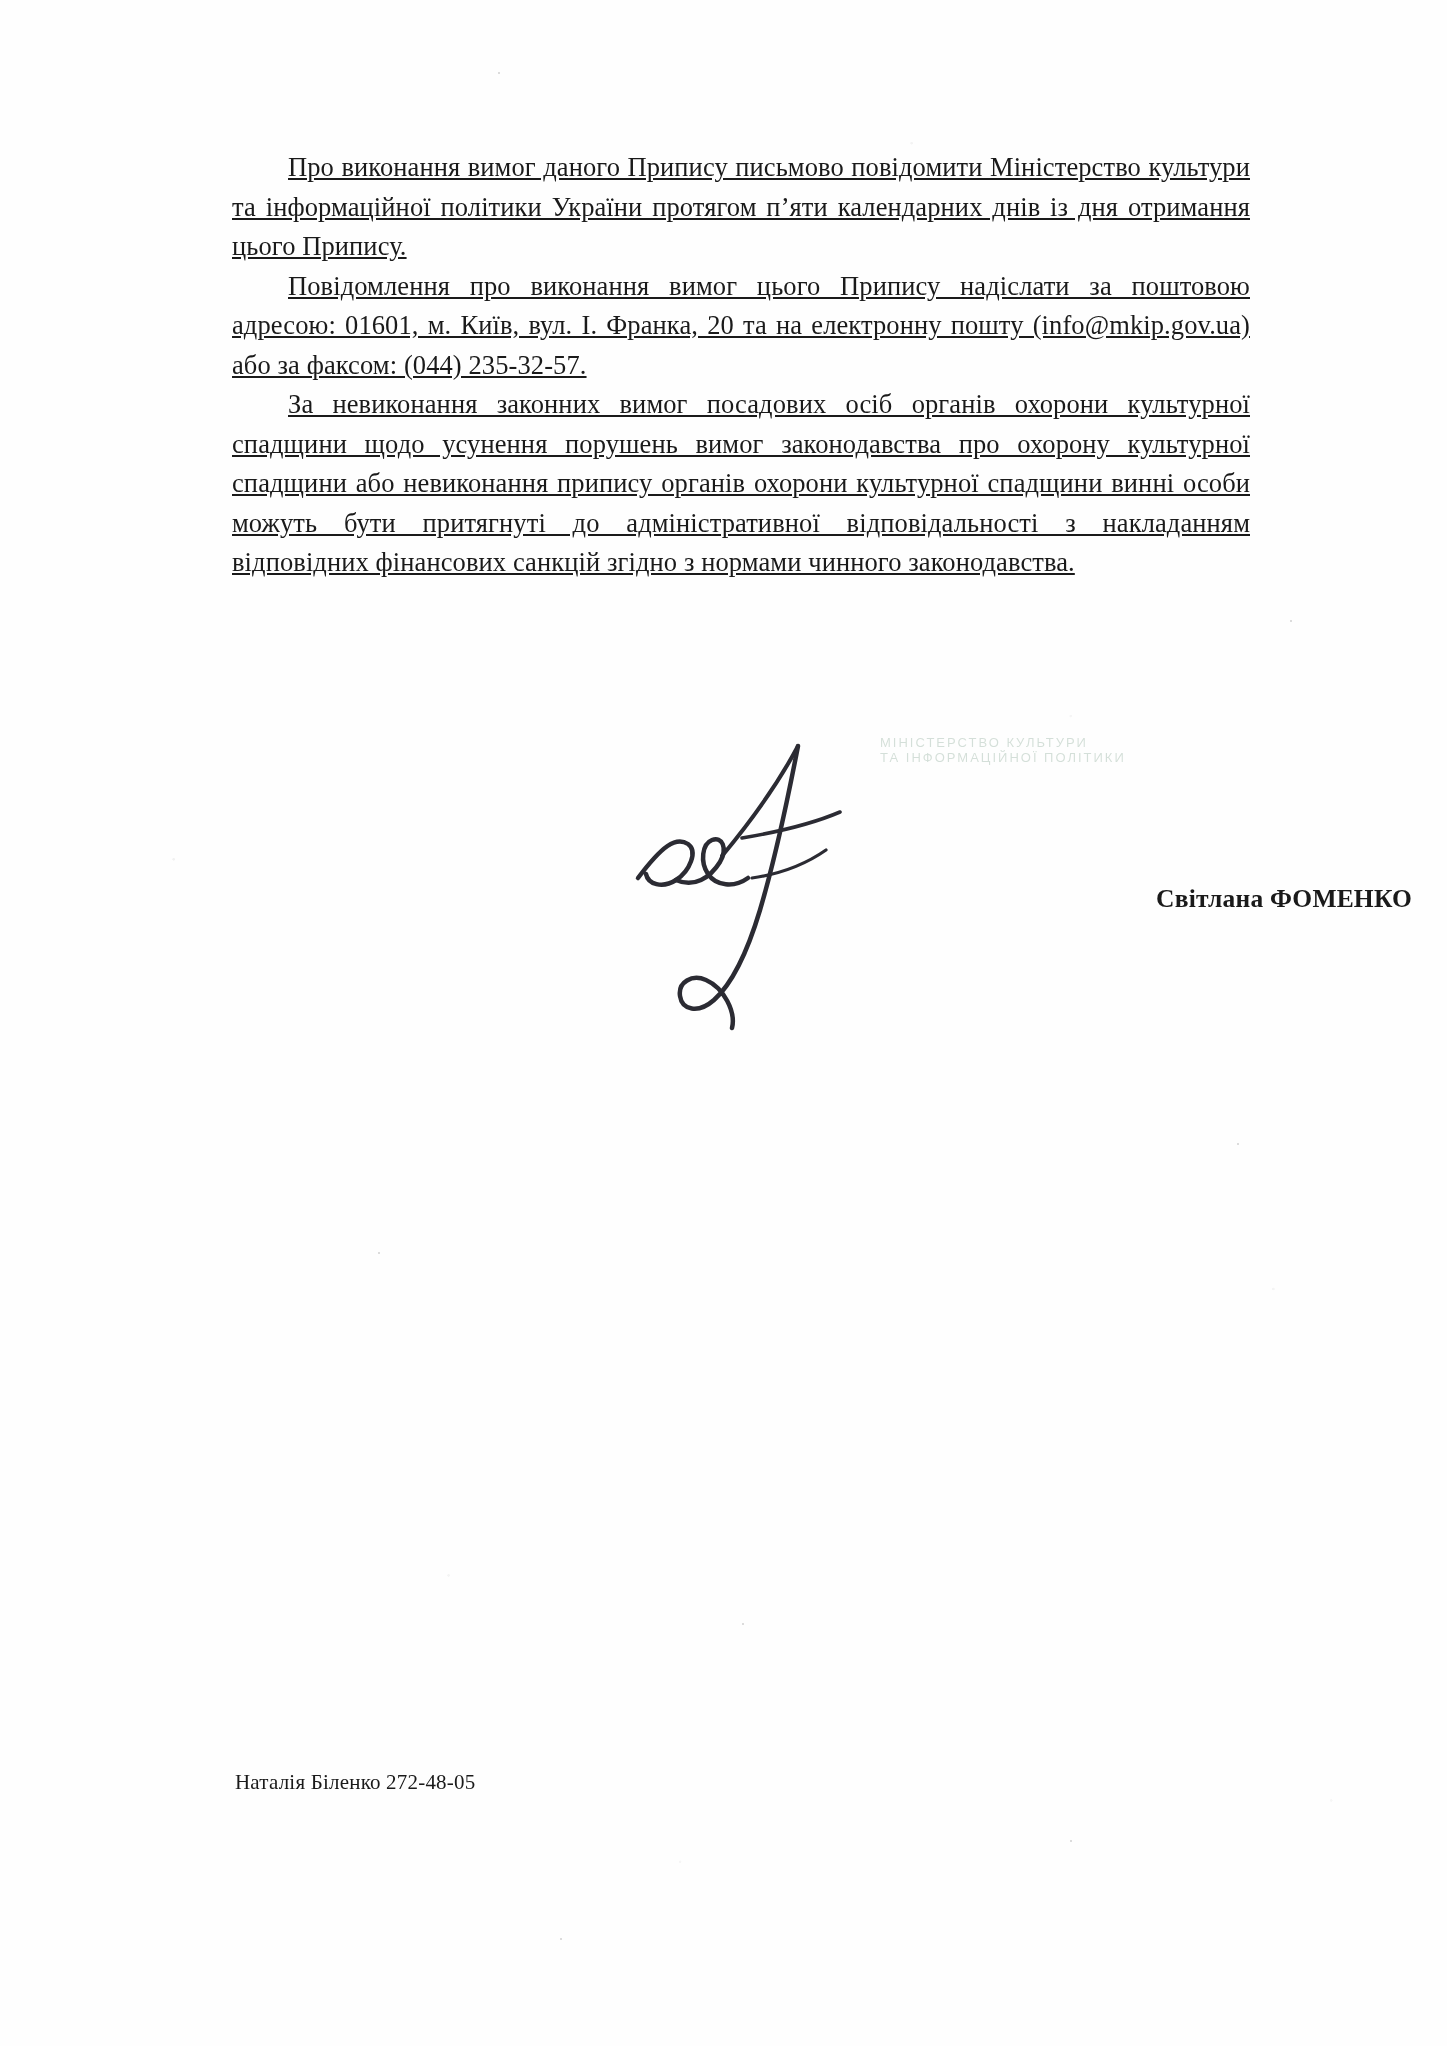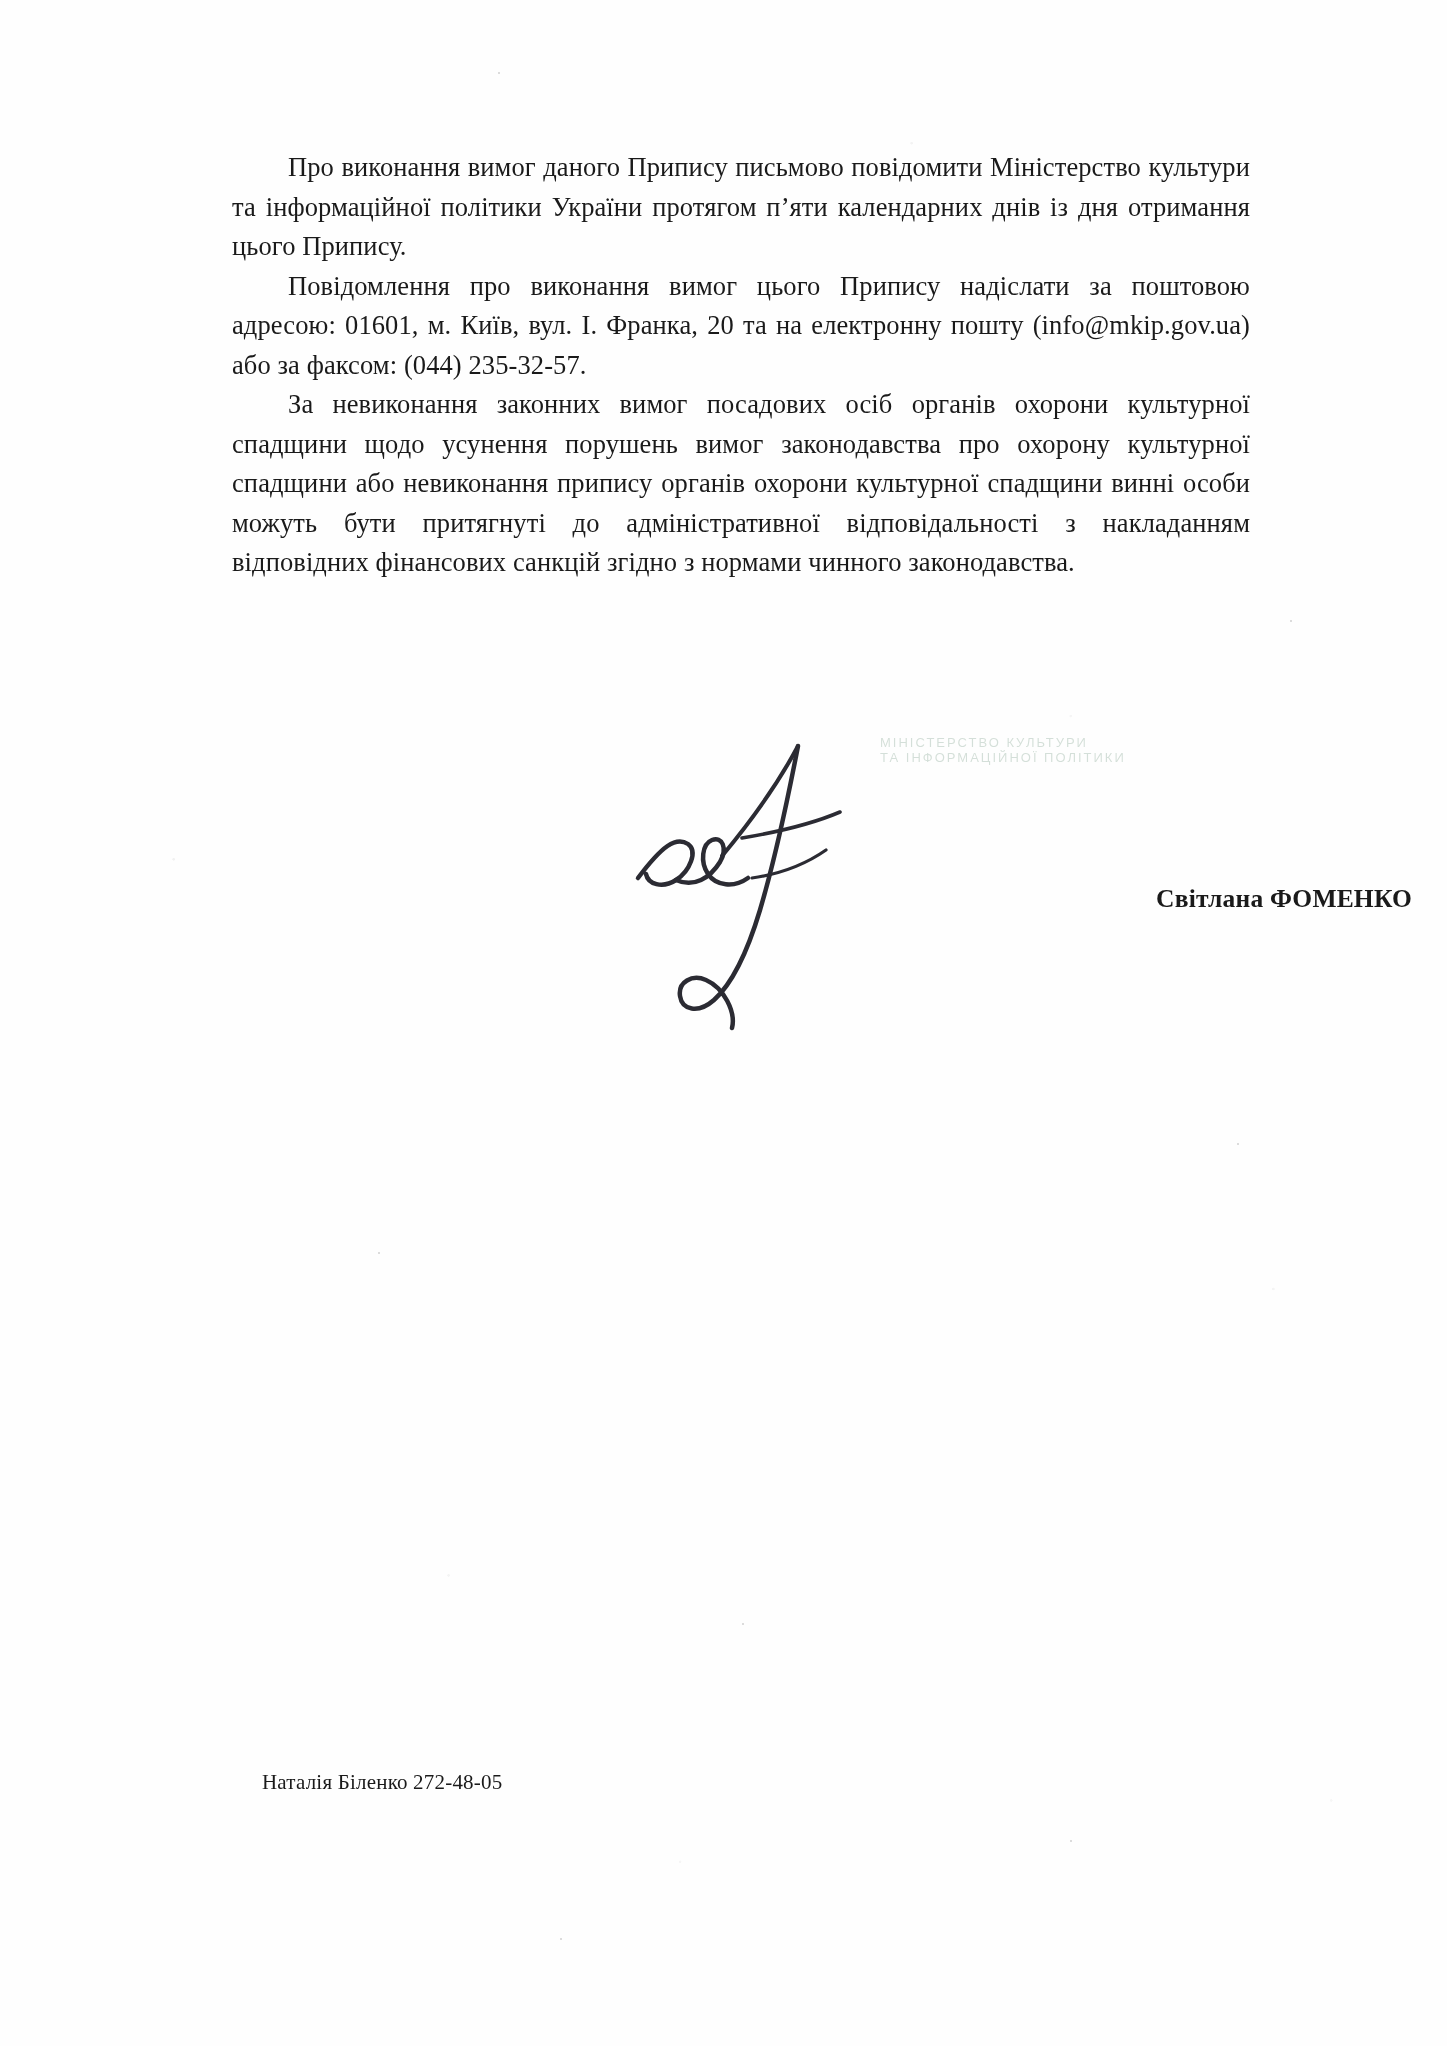--- a/index.html
+++ b/index.html
@@ -31,20 +31,21 @@
       radial-gradient(circle at 47% 91%, rgba(0,0,0,0.035) 0 1px, transparent 1.6px),
       radial-gradient(circle at 74% 35%, rgba(0,0,0,0.035) 0 1px, transparent 1.6px),
       radial-gradient(circle at 20% 18%, rgba(0,0,0,0.03) 0 1px, transparent 1.6px),
       radial-gradient(circle at 92% 88%, rgba(0,0,0,0.03) 0 1px, transparent 1.6px);
   }
   .body-text {
     position: absolute;
     left: 232px;
     top: 148px;
     width: 1018px;
+    text-decoration: underline;
   }
   .para {
     margin: 0;
     text-indent: 56px;
     text-align: justify;
     font-size: 26.5px;
     line-height: 39.5px;
     letter-spacing: 0.1px;
   }
   .para + .para { margin-top: 0; }
@@ -96,21 +97,20 @@
     letter-spacing: 2px;
     overflow: hidden;
   }
   .stamp-ghost span { display: block; opacity: 0.5; }
   .footer-note {
     position: absolute;
     left: 235px;
     top: 1770px;
     font-size: 21px;
     letter-spacing: 0.2px;
-    margin-left: 27px;
   }
   .edge-speck {
     position: absolute;
     background: rgba(0,0,0,0.18);
     width: 2px;
     height: 2px;
     border-radius: 50%;
   }
 </style>
 </head>

